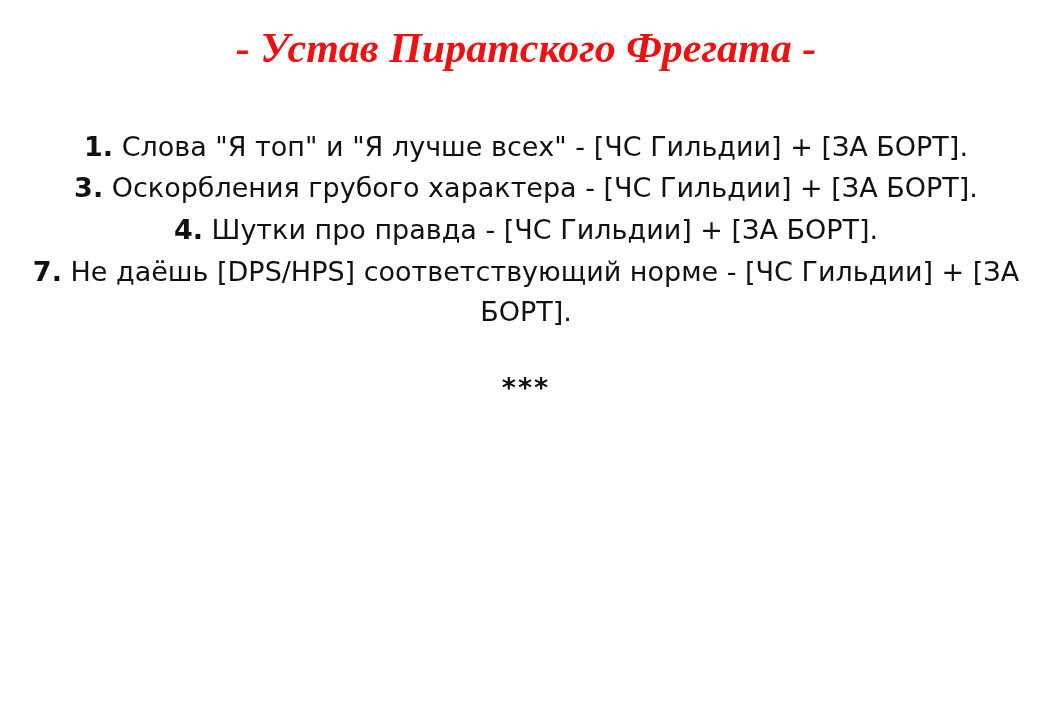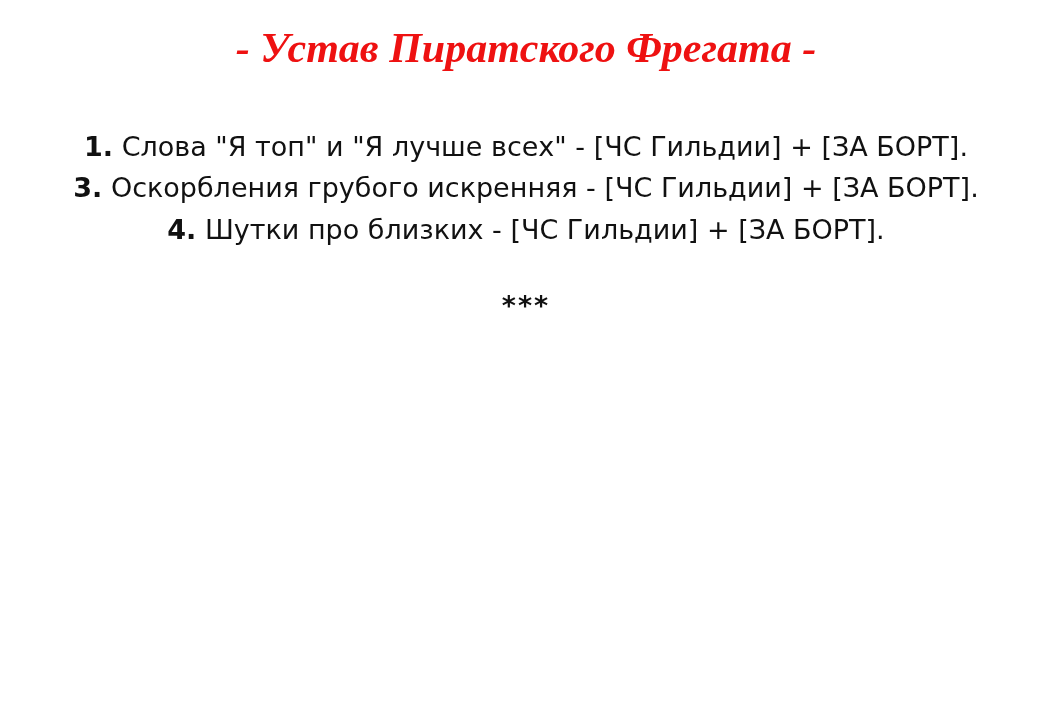--- a/index.html
+++ b/index.html
@@ -83,23 +83,27 @@
 
   <h1 class="charter-title">- Устав Пиратского Фрегата -</h1>
 
   <ul class="rules">
     <li class="rule">
       <span class="rule-num">1.</span>
       <span class="rule-text">Слова "Я топ" и "Я лучше всех" - [ЧС Гильдии] + [ЗА БОРТ].</span>
     </li>
     <li class="rule">
       <span class="rule-num">3.</span>
-      <span class="rule-text">Оскорбления грубого искренняя - [ЧС Гильдии] + [ЗА БОРТ].</span>
+      <span class="rule-text">Оскорбления грубого характера - [ЧС Гильдии] + [ЗА БОРТ].</span>
     </li>
     <li class="rule">
       <span class="rule-num">4.</span>
-      <span class="rule-text">Шутки про близких - [ЧС Гильдии] + [ЗА БОРТ].</span>
+      <span class="rule-text">Шутки про правда - [ЧС Гильдии] + [ЗА БОРТ].</span>
+    </li>
+    <li class="rule">
+      <span class="rule-num">7.</span>
+      <span class="rule-text">Не даёшь [DPS/HPS] соответствующий норме - [ЧС Гильдии] + [ЗА БОРТ].</span>
     </li>
   </ul>
 
   <div class="footer-mark">***</div>
 
 </div>
 
 </body></html>

